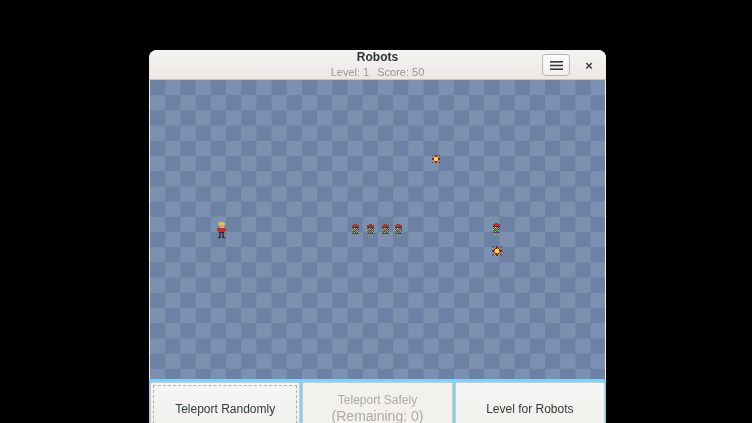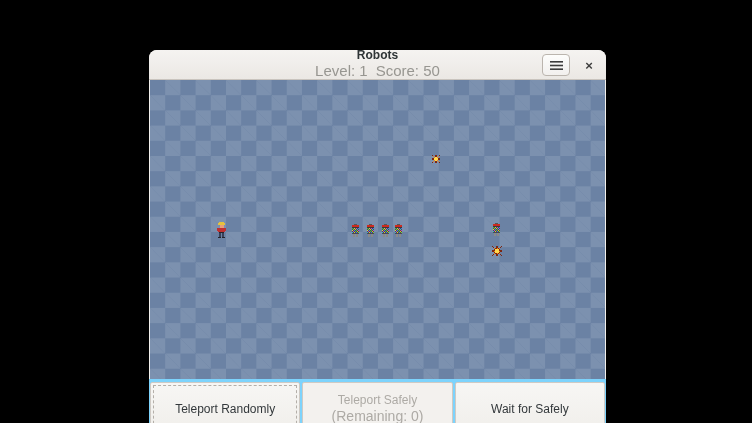--- a/index.html
+++ b/index.html
@@ -11,21 +11,21 @@
             box-shadow:0 3px 10px rgba(0,0,0,.65);margin-top:36px; }
 
   
   .titlebar { position:absolute; left:0; top:0; width:100%; height:30px;
               background:linear-gradient(#f5f3f1, #ebe8e4);
               border-bottom:1px solid #c9c4be;
               border-radius:8px 8px 0 0;
               display:flex; align-items:center; justify-content:center; }
   .title-stack { text-align:center; line-height:1.1; }
   .title { font-size:12px; font-weight:bold; color:#2e3436; }
-  .subtitle { font-size:15px; color:#979691; margin-top:1px; }
+  .subtitle { font-size:11px; color:#979691; margin-top:1px; }
   .subtitle span { margin:0 4px; }
   .tb-controls { position:absolute; right:8px; top:0; height:30px;
                  display:flex; align-items:center; gap:10px; }
   .menu-btn { width:28px; height:22px; background:linear-gradient(#fdfdfc,#f2f0ee);
               border:1px solid #bbb5ae; border-radius:4px;
               display:flex; align-items:center; justify-content:center; cursor:pointer; }
   .close-btn { width:18px; height:22px; border:none; background:transparent;
                color:#3e3e3e; font-size:13px; font-weight:bold; cursor:pointer;
                display:flex; align-items:center; justify-content:center; }
 
@@ -259,17 +259,17 @@
 
   <div class="footer">
     <div class="action-btn focused">
       <div class="lbl">Teleport Randomly</div>
     </div>
     <div class="action-btn disabled">
       <div class="lbl">Teleport Safely</div>
       <div class="sub">(Remaining: 0)</div>
     </div>
     <div class="action-btn">
-      <div class="lbl">Wait for Safely</div>
+      <div class="lbl">Level for Robots</div>
     </div>
   </div>
 
 </div>
 
 </body></html>

